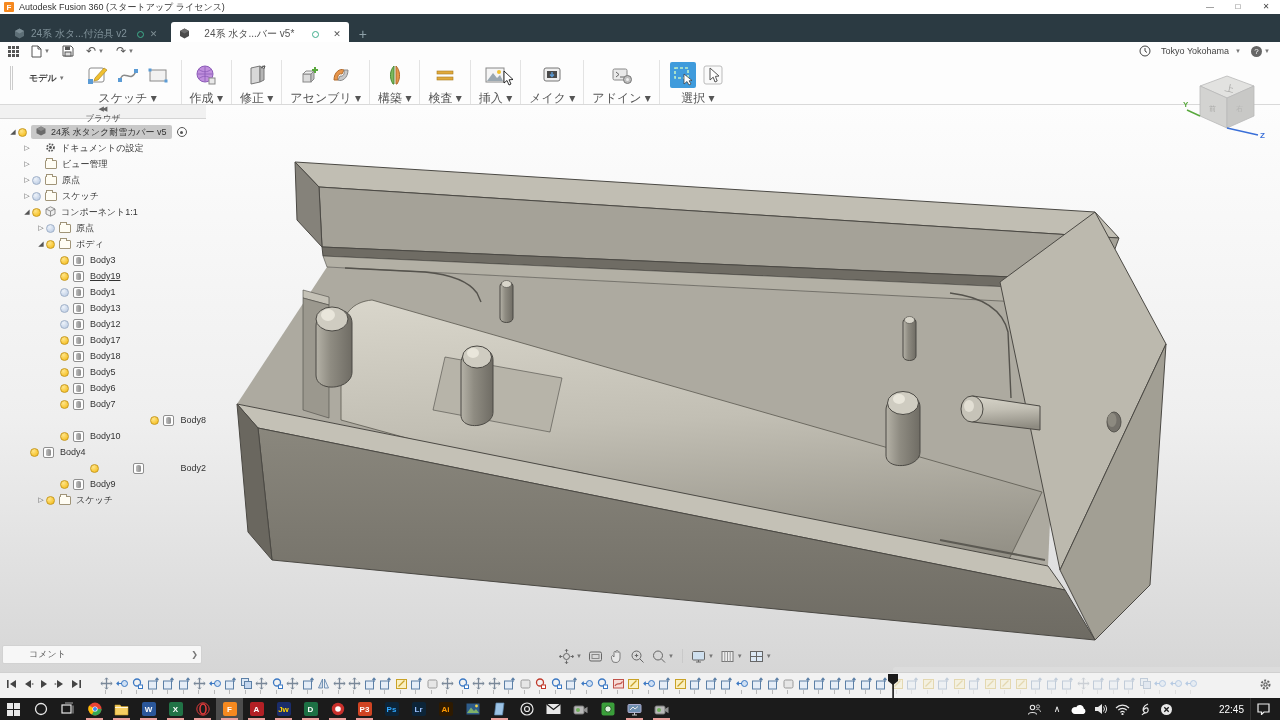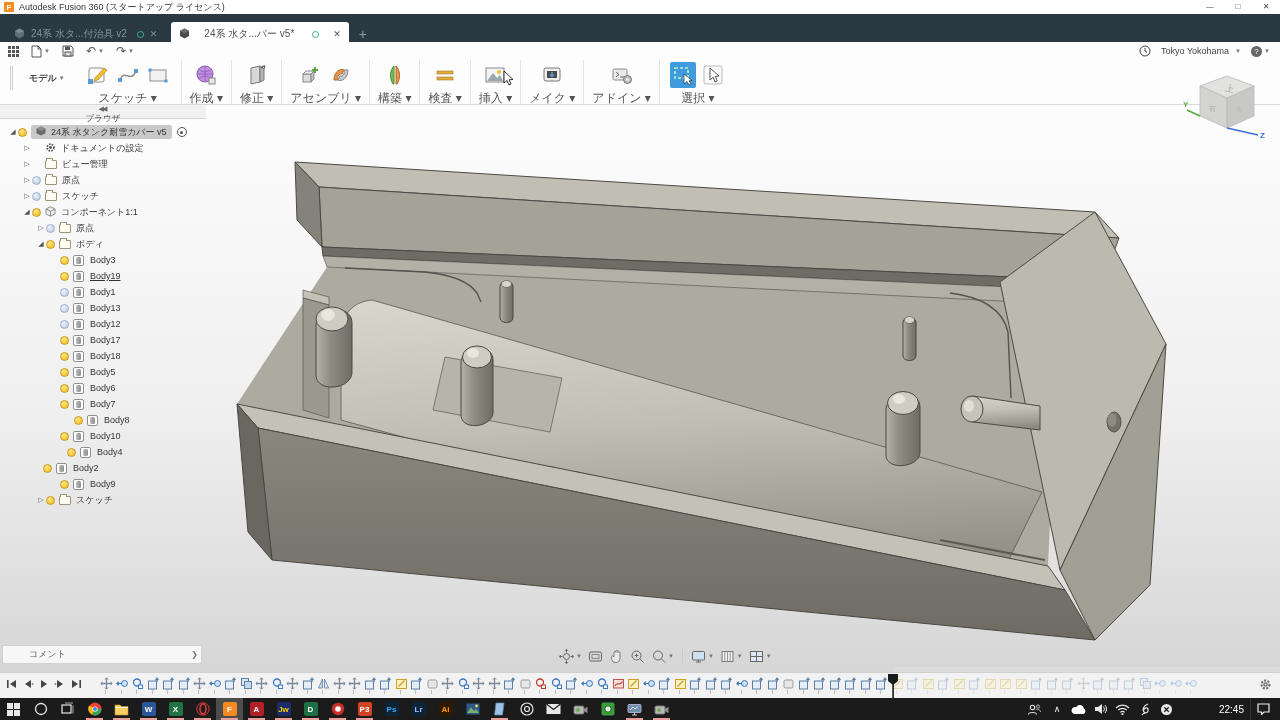--- a/index.html
+++ b/index.html
@@ -566,45 +566,45 @@
             <span>Body6</span>
           </div>
           <div class="trow" style="padding-left: 50px;">
             <span class="tri"></span>
             <span class="bulb on"></span>
             <span class="bicon">
               <span></span>
             </span>
             <span>Body7</span>
           </div>
-          <div class="trow" style="padding-left: 64px;">
+          <div class="trow" style="padding-left: 64px; justify-content: flex-end;">
             <span class="tri"></span>
             <span class="bulb on"></span>
             <span class="bicon">
               <span></span>
             </span>
             <span>Body8</span>
           </div>
           <div class="trow" style="padding-left: 50px;">
             <span class="tri"></span>
             <span class="bulb on"></span>
             <span class="bicon">
               <span></span>
             </span>
             <span>Body10</span>
           </div>
-          <div class="trow" style="padding-left: 57px;">
+          <div class="trow" style="padding-left: 20px;">
             <span class="tri"></span>
             <span class="bulb on"></span>
             <span class="bicon">
               <span></span>
             </span>
             <span>Body4</span>
           </div>
-          <div class="trow" style="padding-left: 33px;">
+          <div class="trow" style="padding-left: 50px; justify-content: space-between;">
             <span class="tri"></span>
             <span class="bulb on"></span>
             <span class="bicon">
               <span></span>
             </span>
             <span>Body2</span>
           </div>
           <div class="trow" style="padding-left: 50px;">
             <span class="tri"></span>
             <span class="bulb on"></span>

